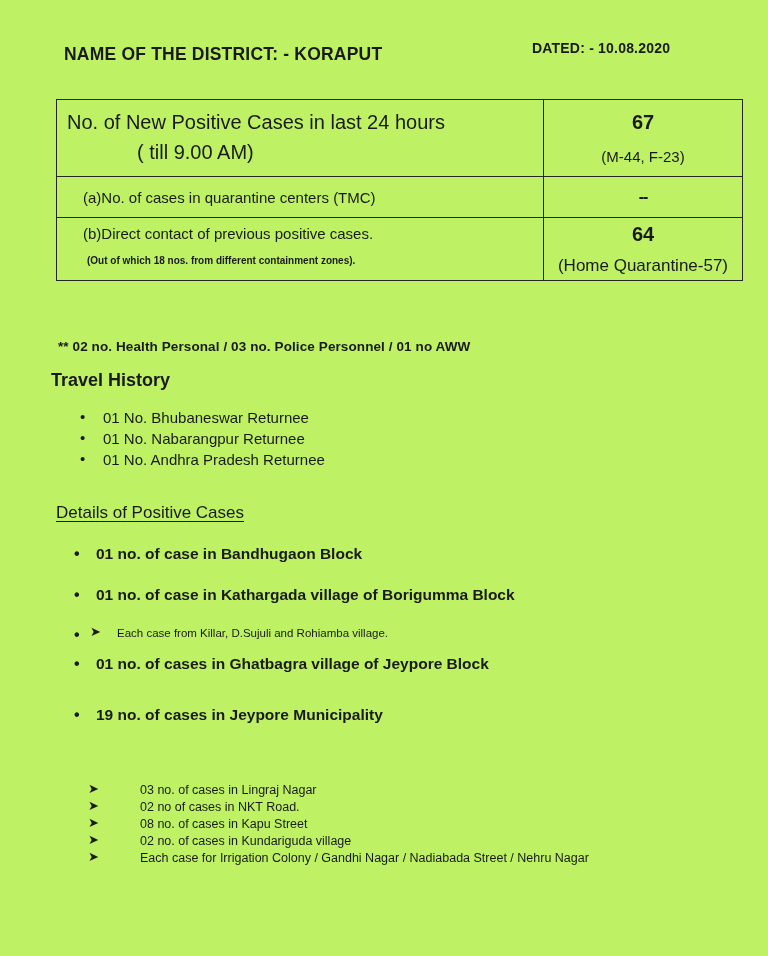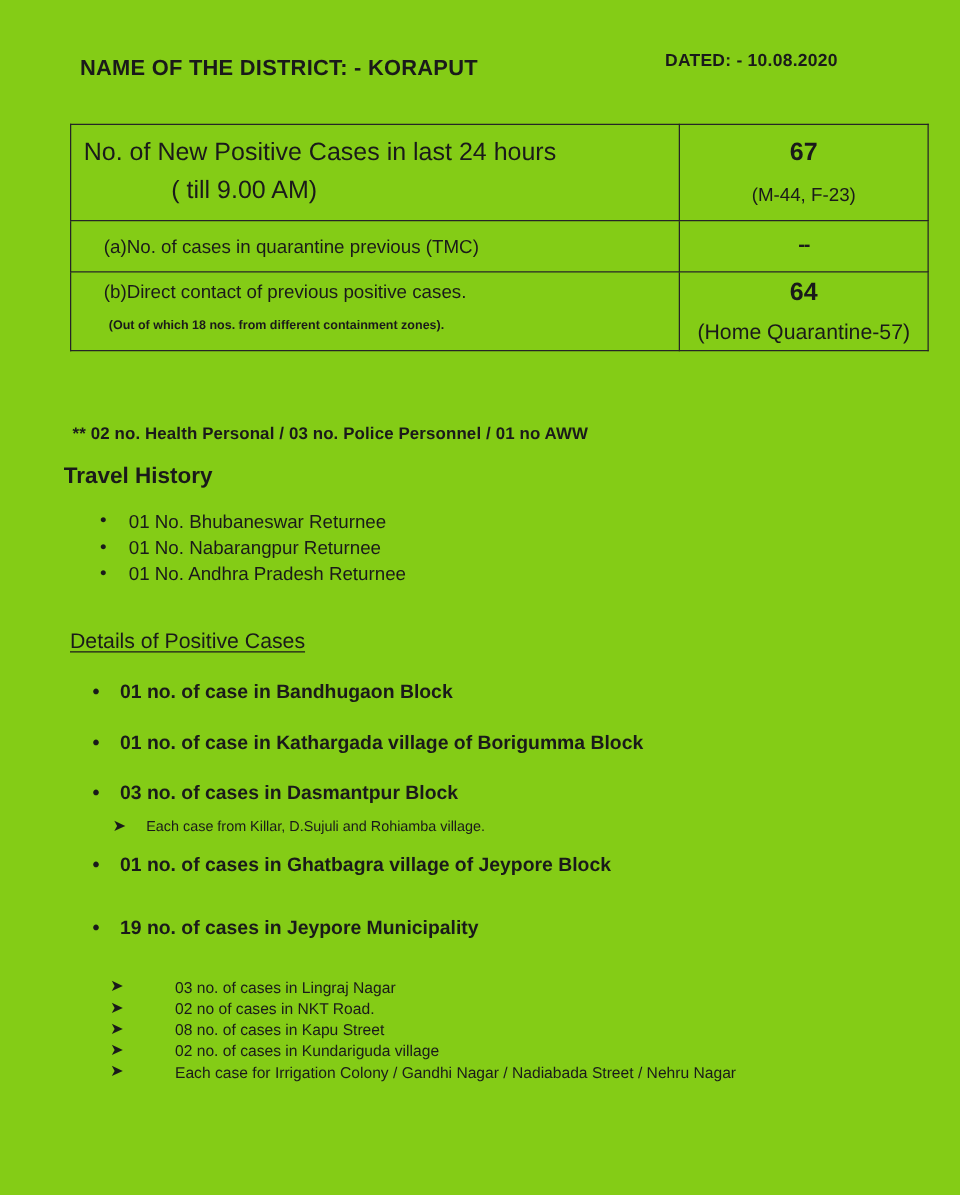--- a/index.html
+++ b/index.html
@@ -14,21 +14,21 @@
     font-family: "Liberation Sans", sans-serif;
     color: #1a1a1a;
     position: relative;
     overflow: hidden;
   }
 
   .page {
     position: relative;
     width: 768px;
     height: 956px;
-    background: #84cc16;
+    background: #bef264;
   }
 
   
   .header {
     position: absolute;
     top: 44px;
     left: 0;
     width: 768px;
     height: 34px;
   }
@@ -258,21 +258,21 @@
             </div>
           </td>
           <td class="val-cell">
             <span class="val-big">67</span>
             <span class="val-sub">(M-44, F-23)</span>
           </td>
         </tr>
 
         <tr class="row-a">
           <td>
-            <div class="lbl-indent">(a)No. of cases in quarantine previous (TMC)</div>
+            <div class="lbl-indent">(a)No. of cases in quarantine centers (TMC)</div>
           </td>
           <td class="val-cell">
             <span class="val-dashes">--</span>
           </td>
         </tr>
 
         <tr>
           <td>
             <div class="lbl-indent">(b)Direct contact of previous positive cases.</div>
             <div class="lbl-bold-center">(Out of which 18 nos. from different containment zones).</div>
@@ -314,21 +314,20 @@
       <span>01 no. of case in Bandhugaon Block</span>
     </div>
 
     <div class="case-item gap-lg">
       <span class="dot">•</span>
       <span>01 no. of case in Kathargada village of Borigumma Block</span>
     </div>
 
     <div class="case-item gap-sm">
       <span class="dot">•</span>
-      <span>03 no. of cases in Dasmantpur Block</span>
     </div>
 
     <div class="sub-note">
       <span class="arrow">➤</span>
       <span>Each case from Killar, D.Sujuli and Rohiamba village.</span>
     </div>
 
     <div class="case-item gap-xl">
       <span class="dot">•</span>
       <span>01 no. of cases in Ghatbagra village of Jeypore Block</span>

